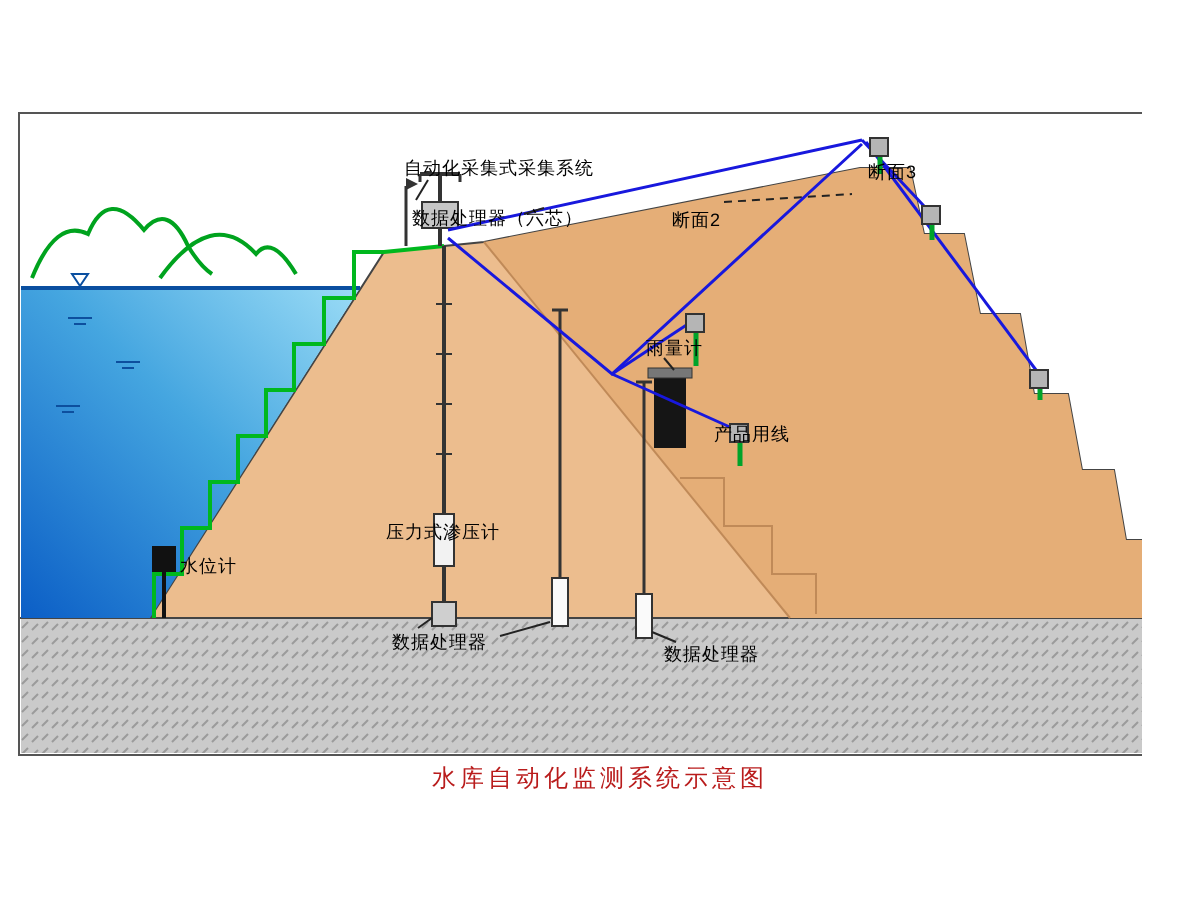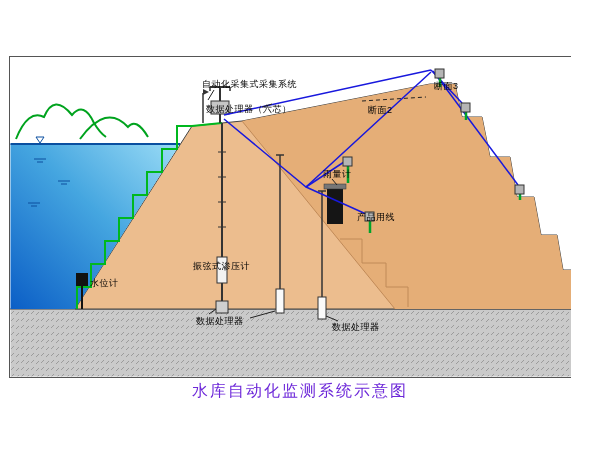--- a/index.html
+++ b/index.html
@@ -11,21 +11,21 @@
     position:absolute;left:9px;top:56px;width:580px;height:320px;
     border:1px solid #555;background:#ffffff;
   }
   .frame svg{display:block;}
   .lbl{
     position:absolute;font-size:9px;line-height:11px;color:#000;white-space:nowrap;
     letter-spacing:0.5px;
   }
   .title{
     position:absolute;left:0;top:381px;width:600px;text-align:center;
-    font-size:16px;color:#6d28d9;letter-spacing:2px;
+    font-size:12px;color:#b91c1c;letter-spacing:2px;
   }
 </style>
 </head>
 <body>
 
 <div class="stage">
 
   <div class="frame">
     <svg viewBox="0 0 580 320" width="580" height="320">
       <defs>
@@ -145,24 +145,24 @@
         <path d="M322 122 L327 128"></path>
         <path d="M199 257 L206 252"></path>
         <path d="M240 261 L265 254"></path>
         <path d="M328 264 L316 259"></path>
       </g>
     </svg>
   </div>
 
   <div class="lbl" style="left:202px;top:79px">自动化采集式采集系统</div>
   <div class="lbl" style="left:206px;top:104px">数据处理器（六芯）</div>
-  <div class="lbl" style="left:368px;top:105px">断面2</div>
+  <div class="lbl" style="left:336px;top:105px">断面2</div>
   <div class="lbl" style="left:434px;top:81px">断面3</div>
   <div class="lbl" style="left:323px;top:169px">雨量计</div>
   <div class="lbl" style="left:357px;top:212px">产品用线</div>
   <div class="lbl" style="left:90px;top:278px">水位计</div>
-  <div class="lbl" style="left:193px;top:261px">振弦式渗压计</div>
+  <div class="lbl" style="left:193px;top:261px">压力式渗压计</div>
   <div class="lbl" style="left:196px;top:316px">数据处理器</div>
   <div class="lbl" style="left:332px;top:322px">数据处理器</div>
 
   <div class="title">水库自动化监测系统示意图</div>
 
 </div>
 
 </body></html>

